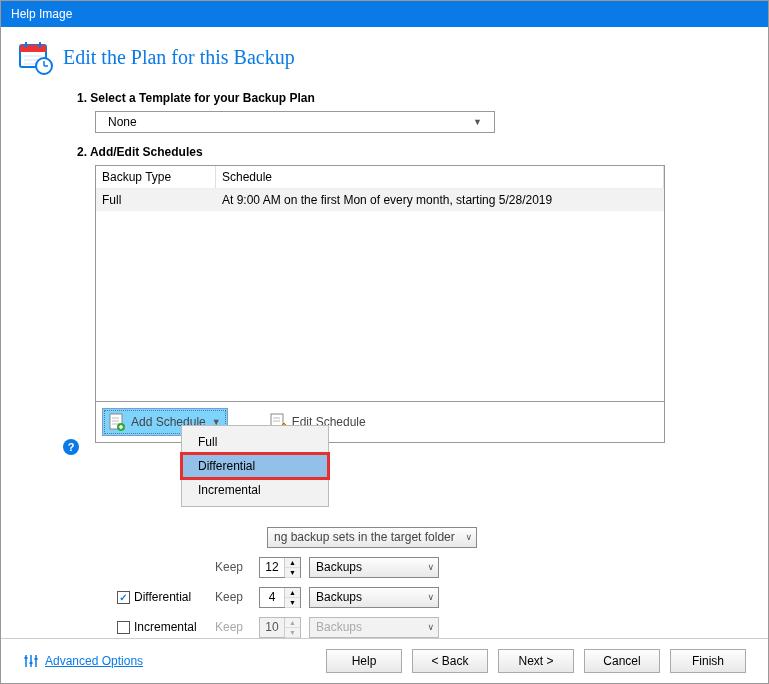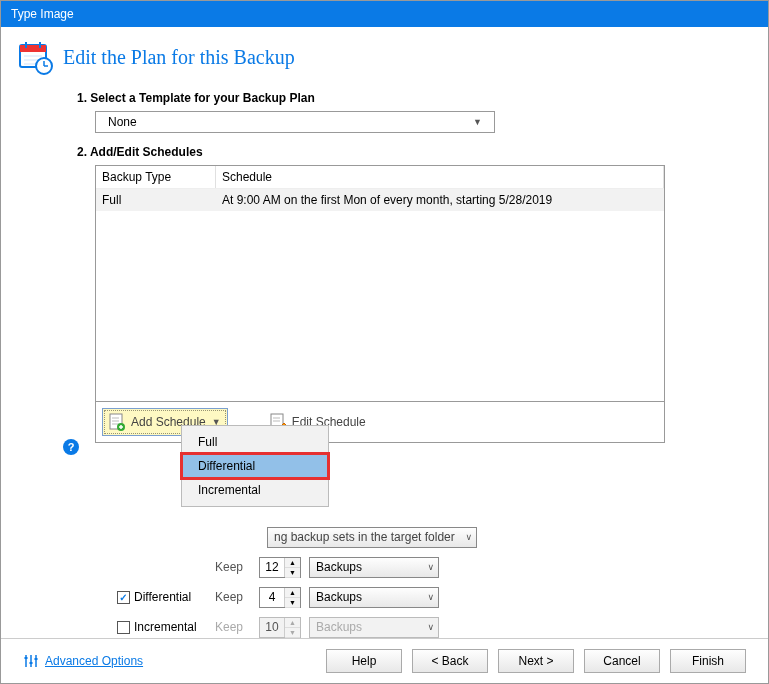--- a/index.html
+++ b/index.html
@@ -89,21 +89,21 @@
   }
   .sched-toolbar {
     border-top: 1px solid #999;
     display: flex;
     align-items: center;
     padding: 6px 6px;
     gap: 40px;
   }
   .add-btn {
     border: 1px solid #7a9fcf;
-    background: #fef9c3;
+    background: #7dd3fc;
     padding: 4px 6px;
     display: flex;
     align-items: center;
     gap: 6px;
     font-size: 12px;
     color: #444;
     outline: 1px dotted rgba(0,0,0,.4);
     outline-offset: -3px;
     text-align: right;
   }
@@ -257,21 +257,21 @@
     line-height: 22px;
     padding: 0 10px;
   }
   .chev { font-size: 9px; color:#555; }
   .partial-text { color:#444; }
 </style>
 </head>
 <body>
 
 <div class="title-bar">
-  <span>Type Image</span>
+  <span>Help Image</span>
 </div>
 
 <div class="content">
 
   <div class="page-header">
     <svg width="36" height="36" viewBox="0 0 36 36">
       <rect x="3" y="6" width="26" height="22" rx="2" fill="#fff" stroke="#0a7ae6" stroke-width="2"></rect>
       <rect x="3" y="6" width="26" height="7" fill="#e33"></rect>
       <line x1="9" y1="3" x2="9" y2="9" stroke="#0a7ae6" stroke-width="2"></line>
       <line x1="23" y1="3" x2="23" y2="9" stroke="#0a7ae6" stroke-width="2"></line>

